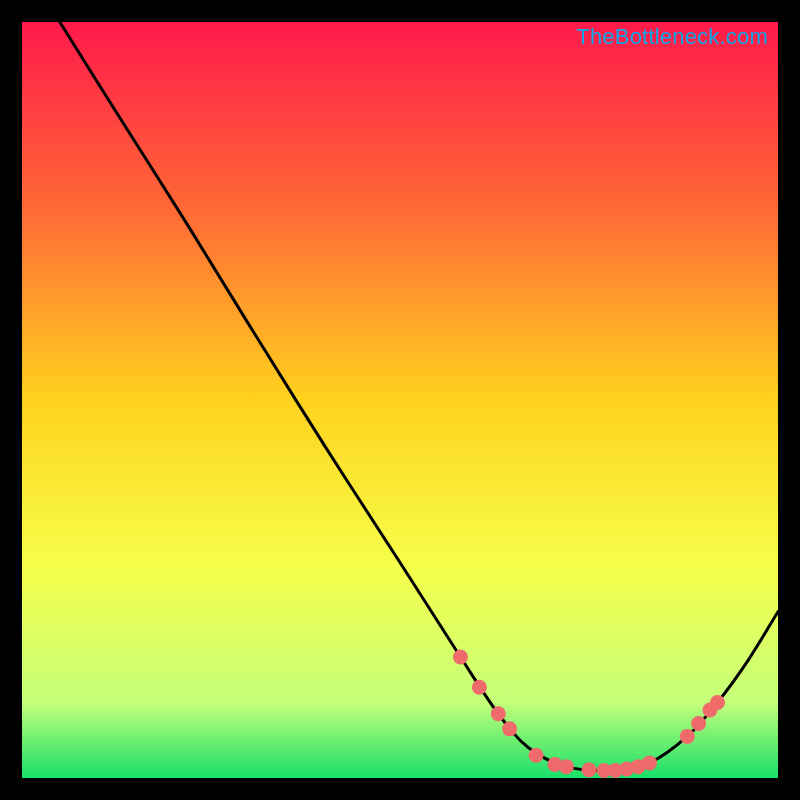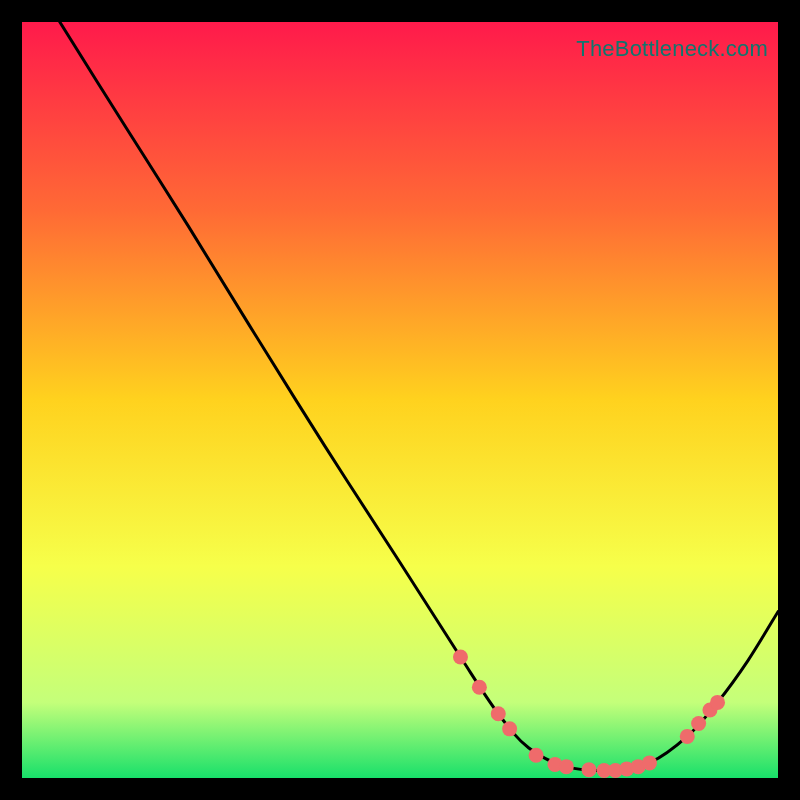--- a/index.html
+++ b/index.html
@@ -14,25 +14,25 @@
   .frame {
     position: absolute;
     left: 22px;
     top: 22px;
     width: 756px;
     height: 756px;
     background: #000;
   }
   .watermark {
     position: absolute;
-    top: 14px;
+    top: 2px;
     right: 10px;
     font-size: 22px;
     font-weight: 500;
-    color: #0f766e;
+    color: #0ea5e9;
     letter-spacing: 0.2px;
   }
   svg {
     display: block;
   }
 </style>
 </head>
 <body>
 
 <div class="frame">

